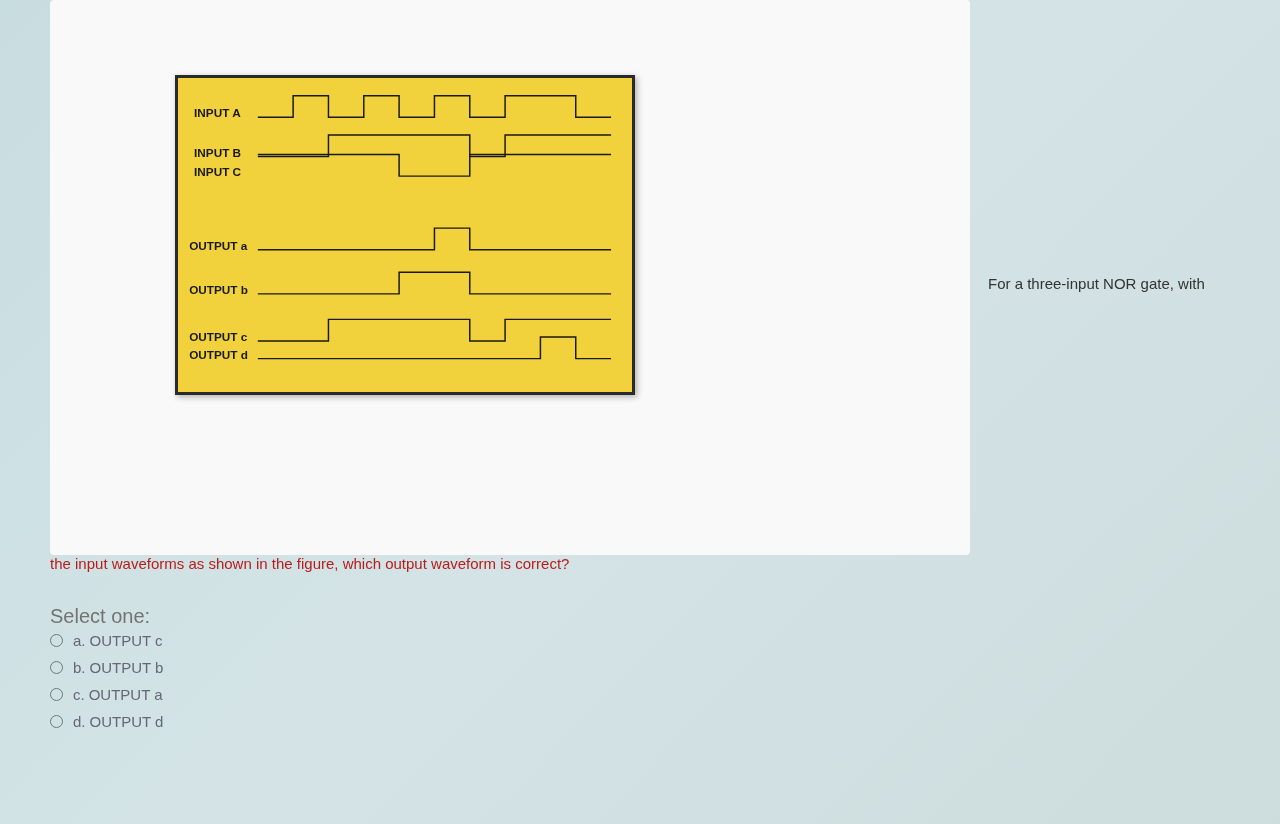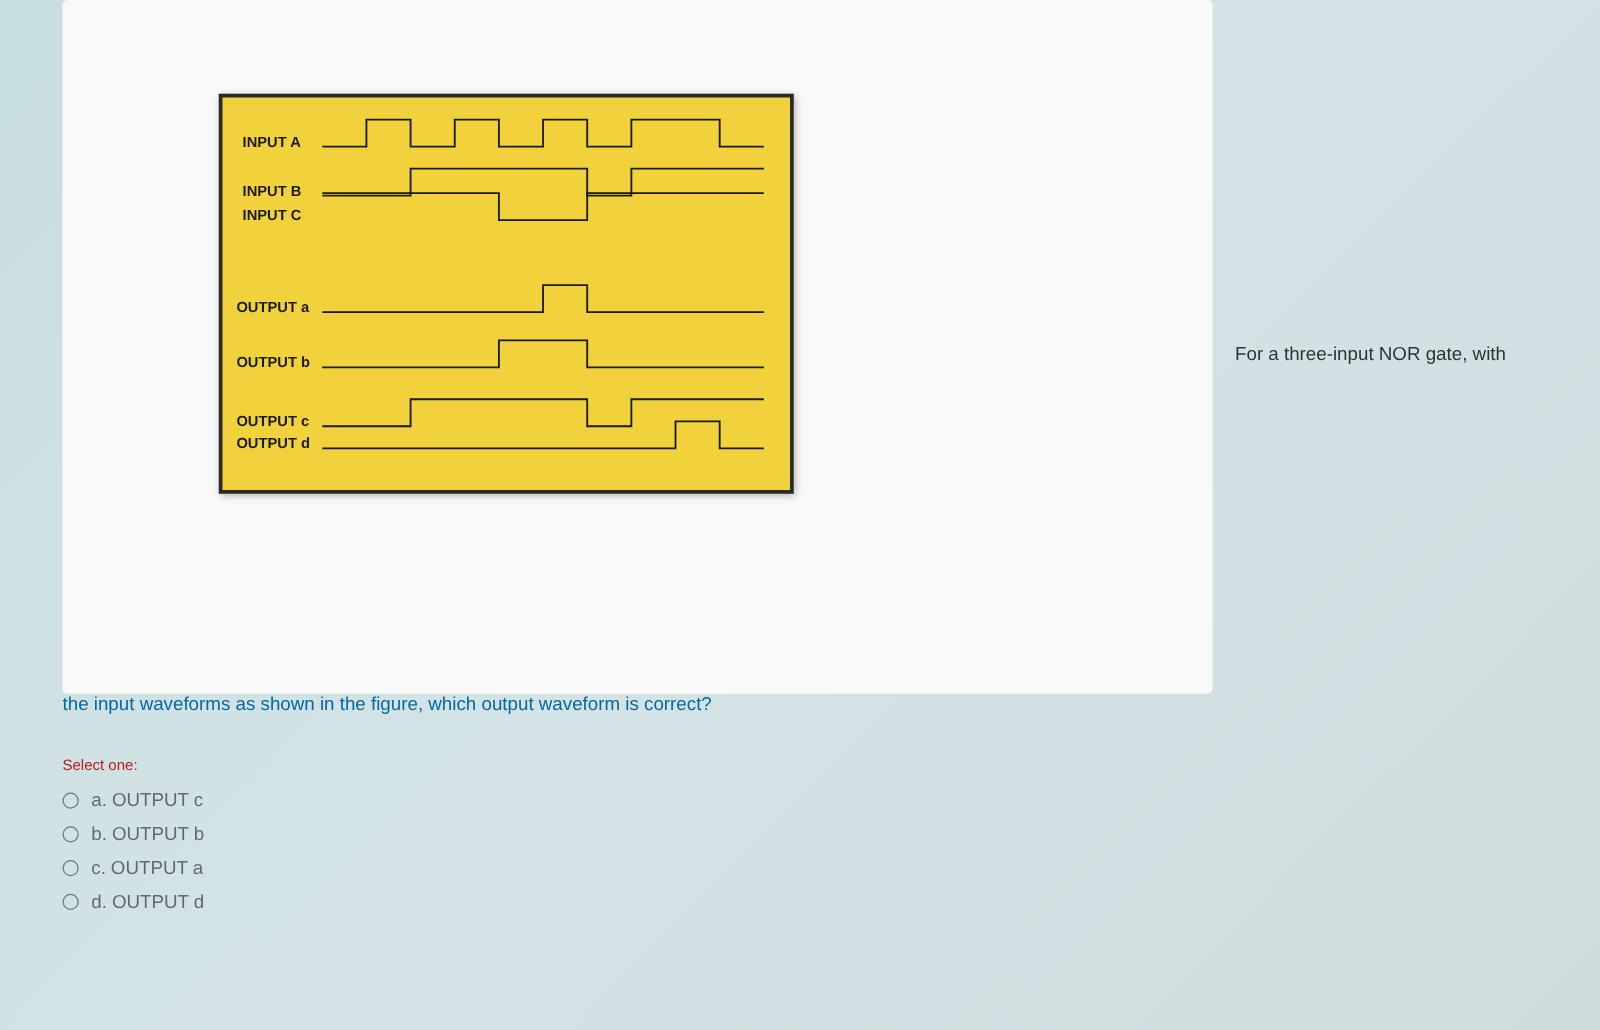--- a/index.html
+++ b/index.html
@@ -37,28 +37,28 @@
       left: 988px;
       font-size: 15px;
       color: #333;
       text-align: center;
     }
     .q-text-main {
       position: absolute;
       top: 555px;
       left: 50px;
       font-size: 15px;
-      color: #0369a1;
+      color: #b91c1c;
     }
     .select-one-label {
       position: absolute;
       top: 605px;
       left: 50px;
-      font-size: 12px;
-      color: #b91c1c;
+      font-size: 20px;
+      color: #737373;
     }
     .options {
       position: absolute;
       top: 632px;
       left: 50px;
     }
     .option-row {
       display: flex;
       align-items: center;
       margin-bottom: 10px;

